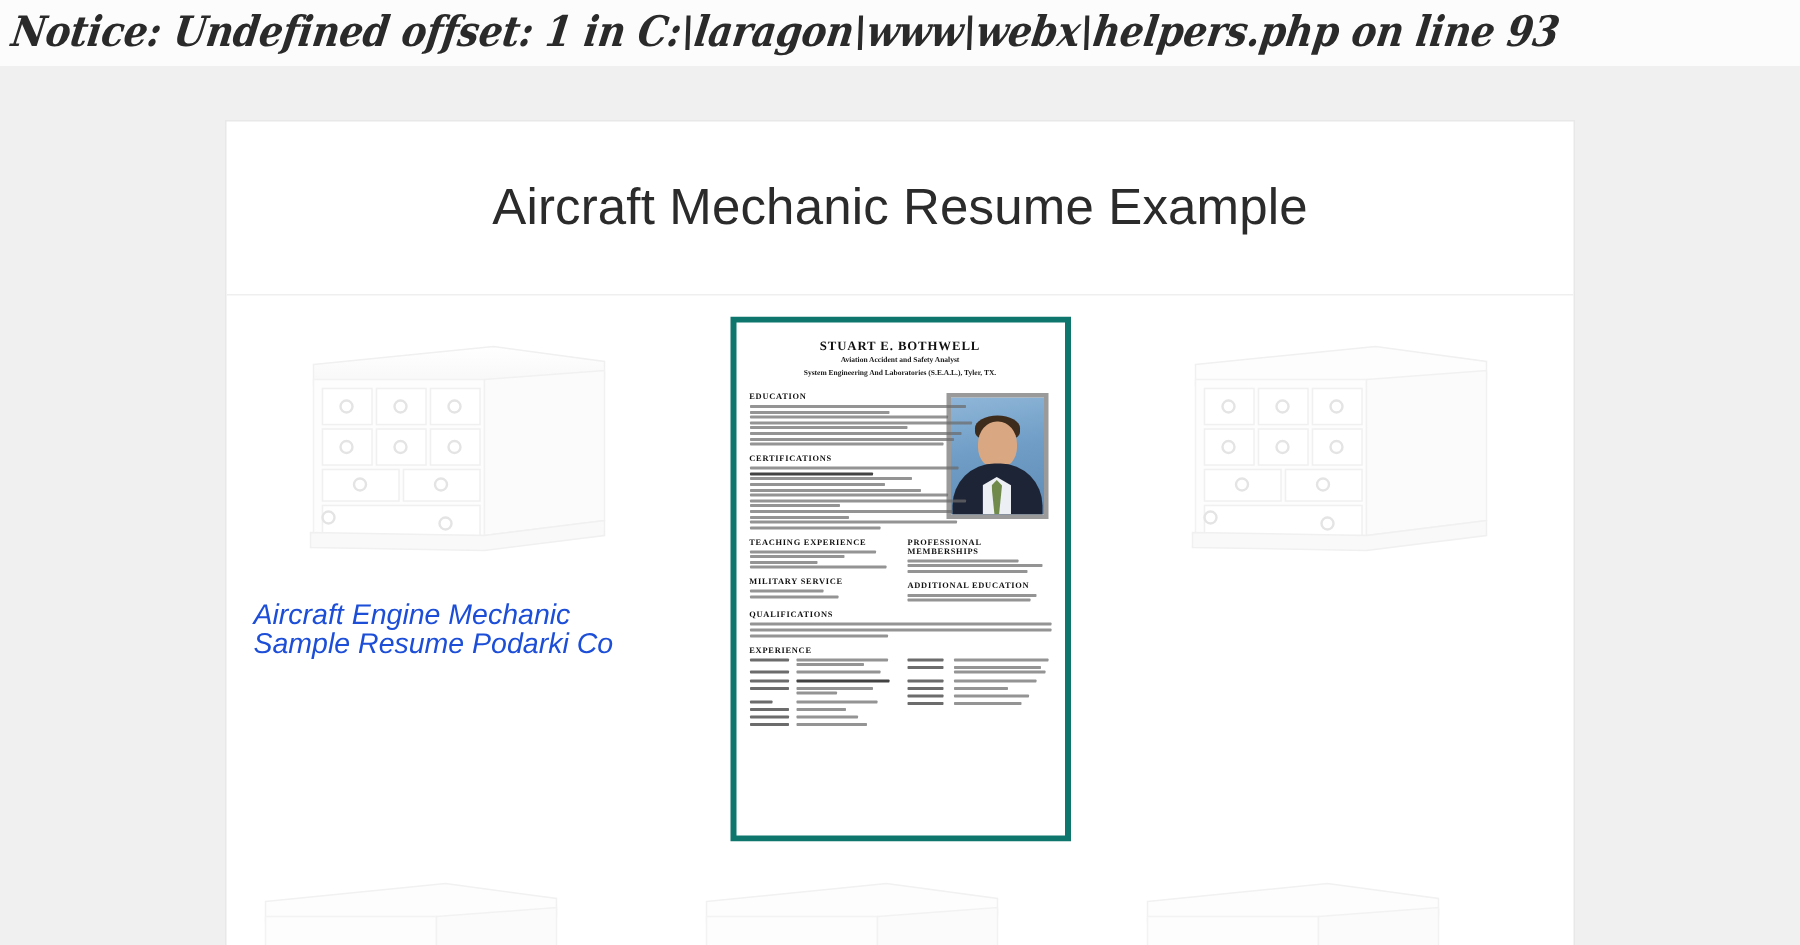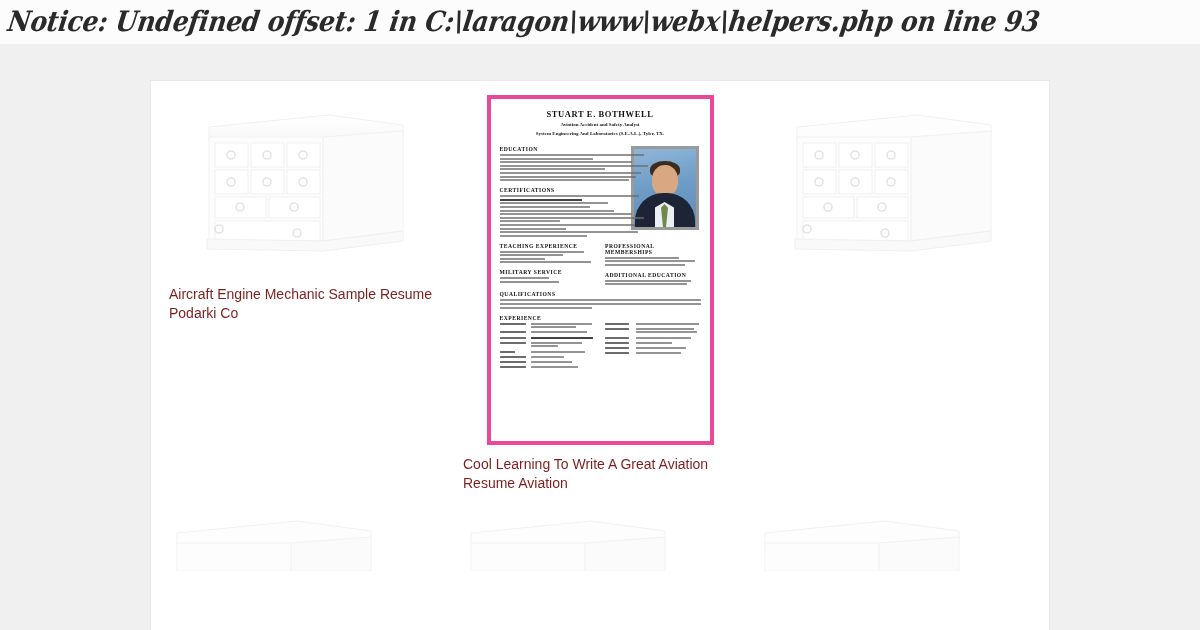--- a/index.html
+++ b/index.html
@@ -85,34 +85,35 @@
     align-items: center;
     justify-content: center;
     overflow: hidden;
   }
   .thumb-wrap.featured {
     height: 350px;
     align-items: flex-start;
   }
   .caption {
     margin-top: 10px;
-    font-size: 14px;
+    font-size: 19px;
     line-height: 19px;
-    color: #7f1d1d;
+    color: #1d4ed8;
     max-width: 270px;
+    font-style: italic;
   }
 
   
   .dresser { display: block; }
 
   
   .resume-frame {
     width: 227px;
     height: 350px;
-    border: 4px solid #ec4899;
+    border: 4px solid #0f766e;
     background: #ffffff;
     padding: 7px 9px 6px 9px;
     position: relative;
     overflow: hidden;
   }
   .r-name {
     text-align: center;
     font-family: "Liberation Serif", serif;
     font-weight: bold;
     font-size: 8.5px;
@@ -213,20 +214,23 @@
 <body>
 
 <div class="notice-bar">
   <div class="notice-text">Notice: Undefined offset: 1 in C:\laragon\www\webx\helpers.php on line 93</div>
 </div>
 
 <div class="page-bg"></div>
 
 <div class="card">
 
+  <div class="card-header">
+    <h1 class="page-title">Aircraft Mechanic Resume Example</h1>
+  </div>
 
   <div class="gallery">
 
     <div class="gal-item">
       <div class="thumb-wrap">
         <svg class="dresser" width="210" height="160" viewBox="0 0 210 160">
           <defs>
             <linearGradient id="gw1" x1="0" y1="0" x2="0" y2="1">
               <stop offset="0" stop-color="#ffffff"></stop>
                 <stop offset="1" stop-color="#f7f7f7"></stop>
@@ -465,21 +469,20 @@
                     <div class="r-exp-txt">
                       <div class="r-line" style="width:70%"></div>
                     </div>
                   </div>
               </div>
             </div>
           </div>
 
         </div>
       </div>
-      <div class="caption">Cool Learning To Write A Great Aviation Resume Aviation</div>
     </div>
 
     <div class="gal-item">
       <div class="thumb-wrap">
         <svg class="dresser" width="210" height="160" viewBox="0 0 210 160">
           <path d="M8 22 L128 10 L202 20 L202 32 L8 36 Z" fill="#fdfdfd" stroke="#f0f0f0"></path>
           <rect x="8" y="32" width="114" height="104" fill="#fdfdfd" stroke="#f2f2f2"></rect>
           <path d="M122 32 L202 26 L202 126 L122 136 Z" fill="#fbfbfb" stroke="#f1f1f1"></path>
           <rect x="14" y="38" width="33" height="24" fill="#fff" stroke="#f0f0f0"></rect>
           <rect x="50" y="38" width="33" height="24" fill="#fff" stroke="#f0f0f0"></rect>

